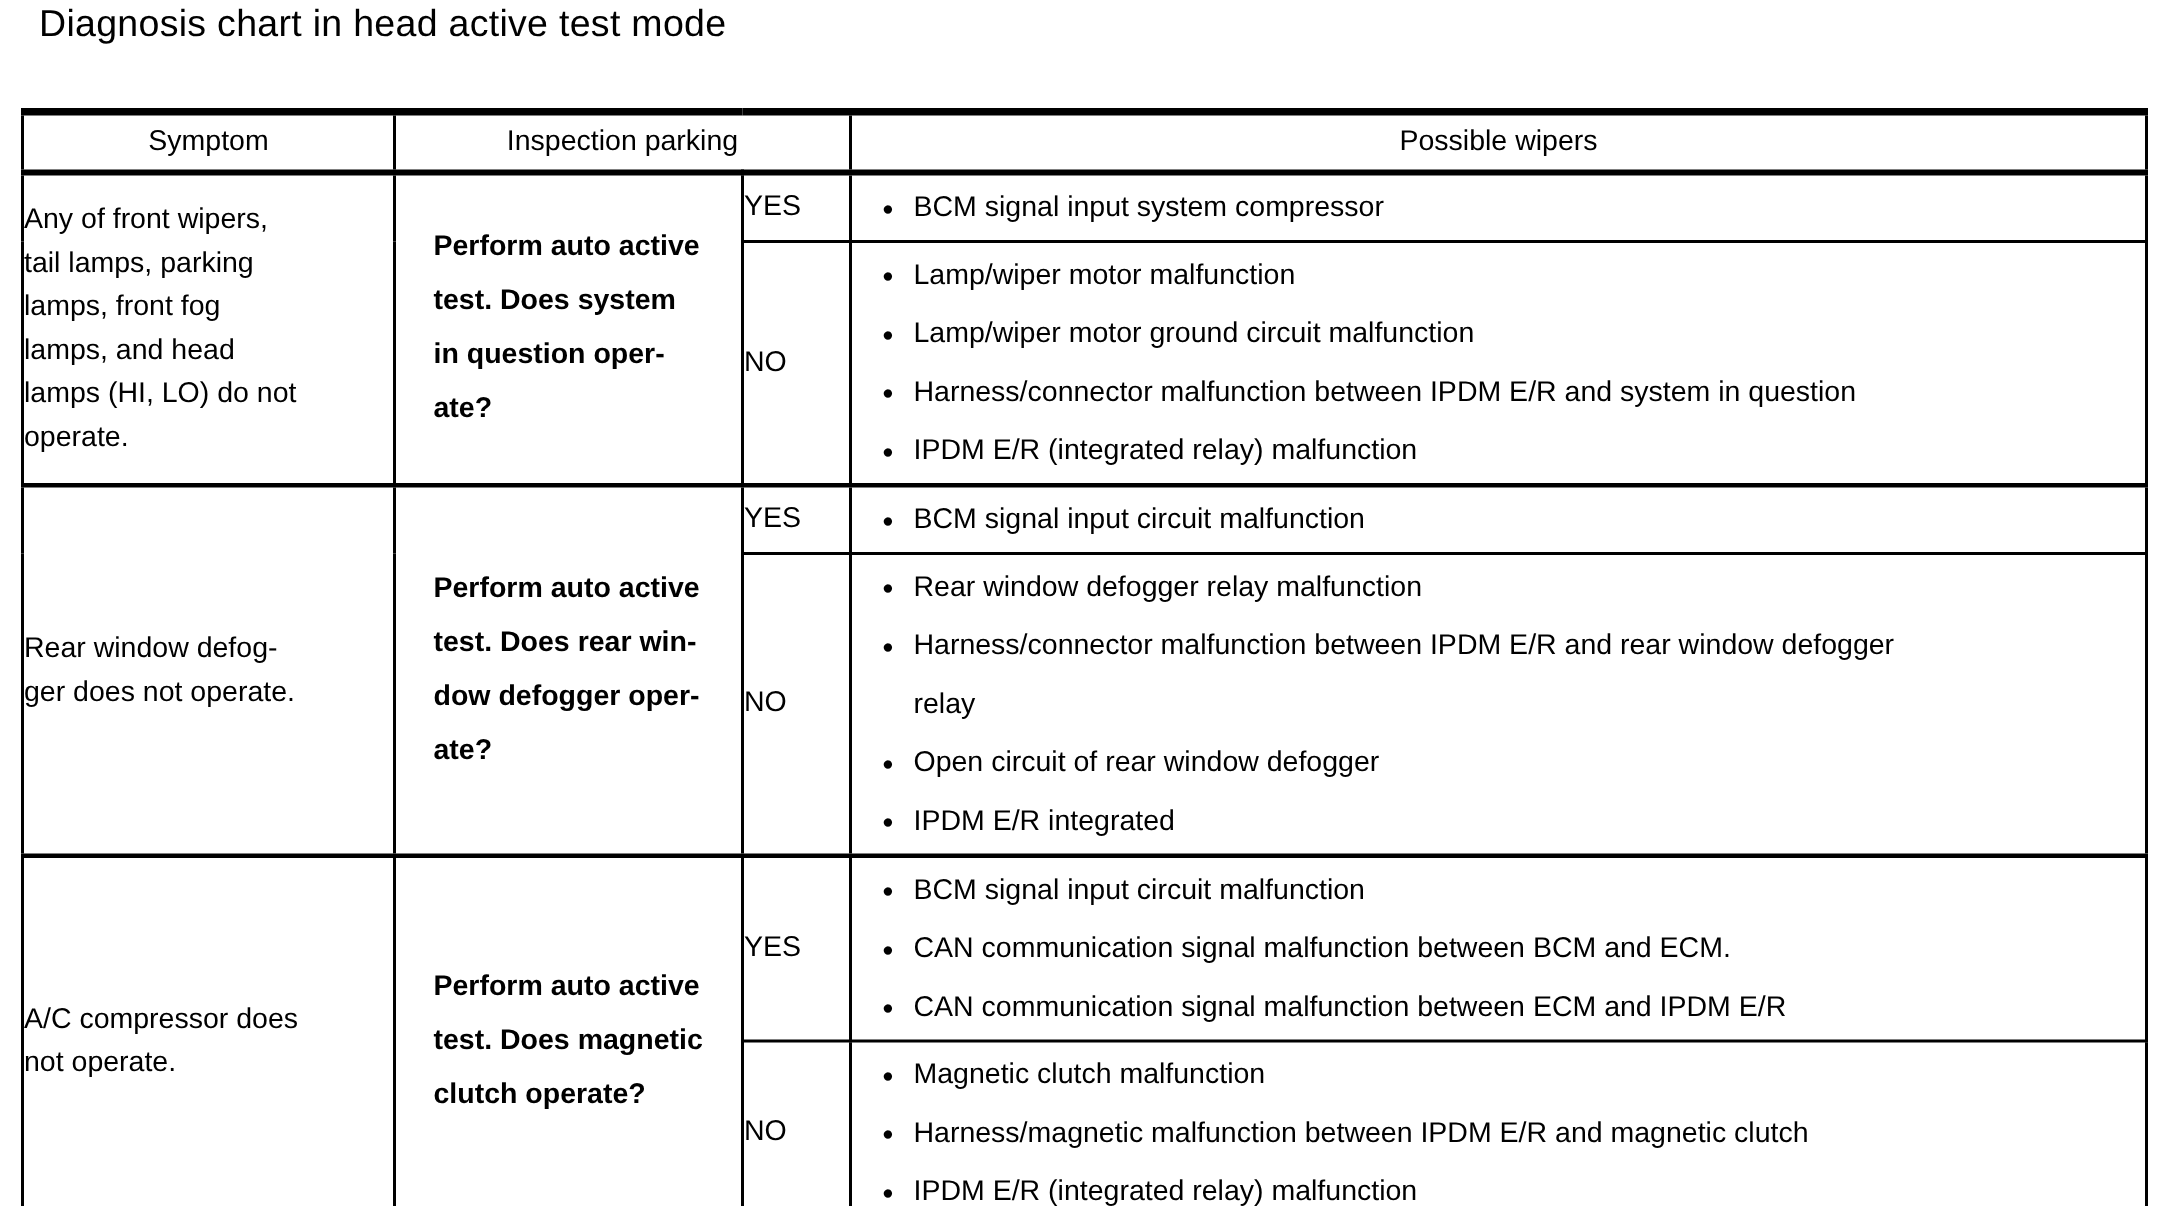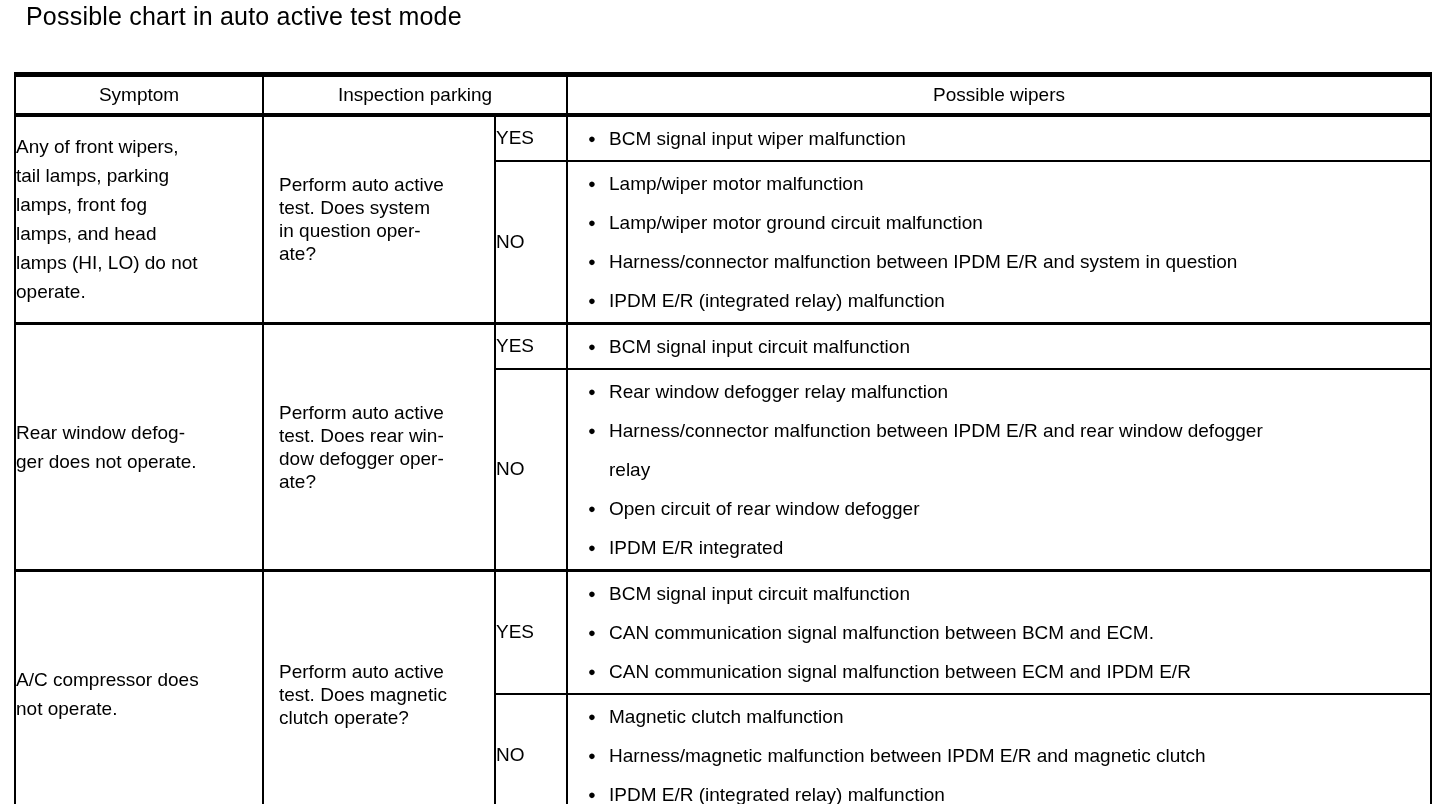--- a/index.html
+++ b/index.html
@@ -59,43 +59,44 @@
 
   td.sym {
     white-space: pre-line;
     vertical-align: middle;
     padding-right: 4px;
     line-height: 29px;
   }
   td.insp {
     white-space: pre-line;
     vertical-align: middle;
-    padding-left: 15px;
+    padding-left: 25px;
     padding-right: 4px;
-    line-height: 23px;
+    line-height: 36px;
+    font-weight: bold;
   }
   td.yn {
     text-align: left;
     vertical-align: middle;
     font-size: 19px;
   }
   td.causes {
     vertical-align: middle;
     padding: 2px 6px 2px 20px;
   }
   td.causes ul { list-style: none; margin: 0; padding: 0; }
   td.causes li { display: flex; line-height: 39px; }
   .bullet { flex: 0 0 21px; width: 21px; font-size: 13px; }
   .cause-text { white-space: pre-line; }
 </style>
 </head>
 <body>
 
 <div class="page">
-  <h1 class="title">Possible chart in auto active test mode</h1>
+  <h1 class="title">Diagnosis chart in head active test mode</h1>
 
   <table class="diag">
     <colgroup>
       <col class="c1">
         <col class="c2">
         <col class="c3">
         <col class="c4">
     </colgroup>
     <thead>
       <tr>
@@ -115,21 +116,21 @@
 operate.</td>
         <td class="insp" rowspan="2">Perform auto active
 test. Does system
 in question oper-
 ate?</td>
         <td class="yn">YES</td>
         <td class="causes">
           <ul>
             <li>
                 <span class="bullet">●</span>
-                <span class="cause-text">BCM signal input wiper malfunction</span>
+                <span class="cause-text">BCM signal input system compressor</span>
               </li>
           </ul>
         </td>
       </tr>
       <tr class="h-160">
         <td class="yn">NO</td>
         <td class="causes">
           <ul>
             <li>
                 <span class="bullet">●</span>

